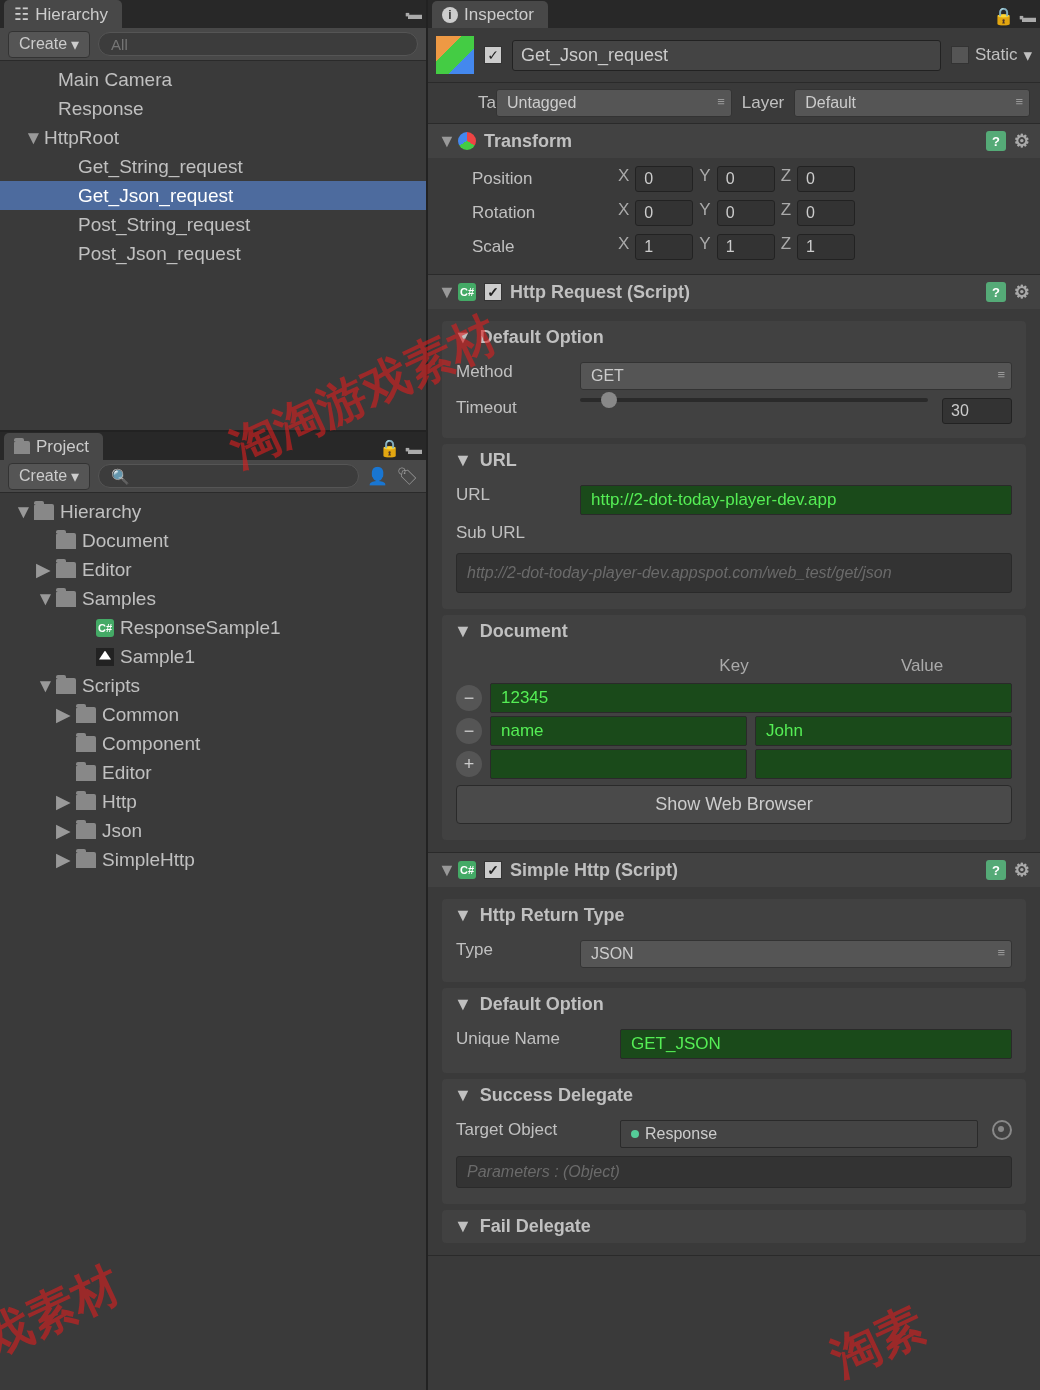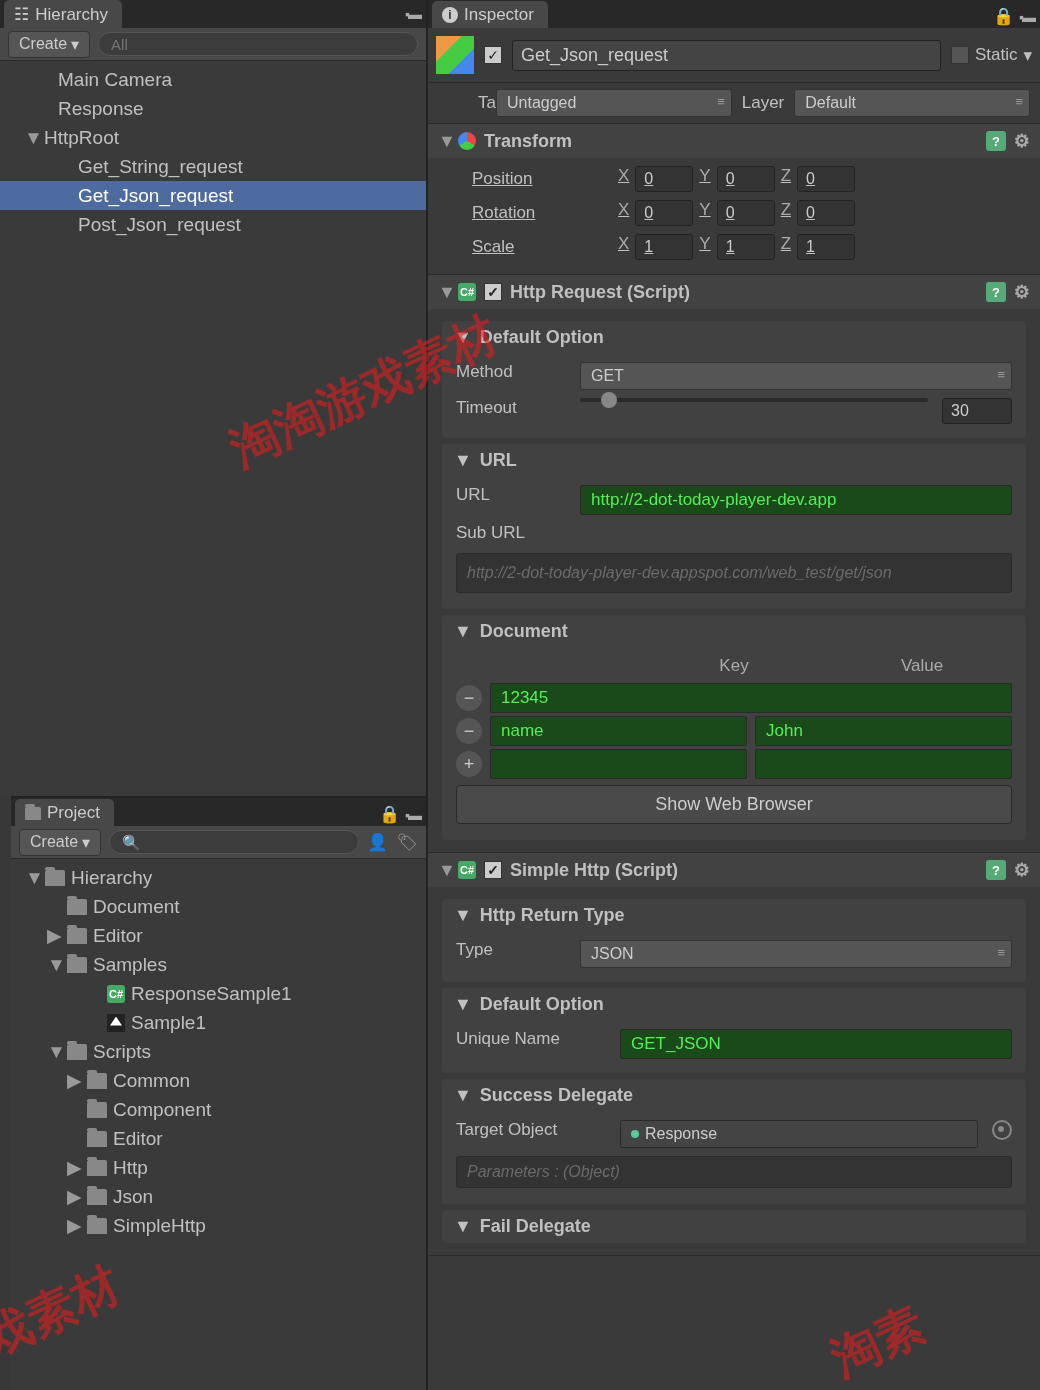--- a/index.html
+++ b/index.html
@@ -48,21 +48,21 @@
 .dropdown { background:#555; border:1px solid #333; border-radius:3px; padding:4px 20px 4px 10px; color:#ccc; flex:1; font-size:16px; position:relative;}
 .dropdown:after{content:'≡';position:absolute;right:6px;top:4px;color:#999;font-size:13px;}
 
 
 .component { border-bottom:1px solid #2a2a2a; }
 .comp-head { display:flex; align-items:center; gap:8px; padding:6px 10px; background:#424242; font-size:18px; font-weight:bold;}
 .comp-head .arrow{color:#999;width:12px;}
 .axes-icon { background:conic-gradient(#e44 0 120deg,#4c4 120deg 240deg,#48e 240deg);border-radius:50%;width:18px;height:18px;}
 .help-icon{width:20px;height:20px;background:#5a7;border-radius:3px;font-size:13px;display:flex;align-items:center;justify-content:center;color:#fff;}
 .gear-icon{color:#aaa;font-size:18px;}
-.comp-body { padding:4px 10px 10px 44px;text-decoration:underline; }
+.comp-body { padding:4px 10px 10px 44px; }
 .prop-row { display:flex; align-items:center; padding:4px 0; font-size:17px; gap:8px;}
 .prop-row .label { width:138px; }
 .xyz { display:flex; gap:6px; flex:1;}
 .xyz span{color:#aaa;}
 .num-in { background:#333; border:1px solid #222; border-radius:3px; padding:3px 8px; color:#ccc; width:58px; font-size:16px;}
 
 .sub-section { background:#414141; border-radius:4px; margin:6px 0; padding:0; }
 .sub-head { display:flex; align-items:center; gap:8px; padding:6px 12px; font-size:18px; font-weight:bold;}
 .sub-body { padding:4px 14px 10px 14px;}
 .field-row { display:flex; align-items:flex-start; gap:14px; padding:4px 0; font-size:17px;}
@@ -125,25 +125,29 @@
       <div class="tree-item indent-2">
         <span class="arrow"></span>
         <span>Get_String_request</span>
       </div>
       <div class="tree-item selected indent-2">
         <span class="arrow"></span>
         <span>Get_Json_request</span>
       </div>
       <div class="tree-item indent-2">
         <span class="arrow"></span>
+        <span>Post_String_request</span>
+      </div>
+      <div class="tree-item indent-2">
+        <span class="arrow"></span>
         <span>Post_Json_request</span>
       </div>
     </div>
 
-  <div class="project-panel" style="height:594px;margin-left:11px;">
+  <div class="project-panel" style="height:960px;">
     <div class="tab-bar">
       <div class="tab">
         <span class="folder-icon" style="width:16px;height:13px;"></span>
         <span>Project</span>
       </div>
       <div class="tab-right-icons">
         <span class="lock-icon">🔒</span>
         <span class="menu-lines">▪▬</span>
       </div>
     </div>

